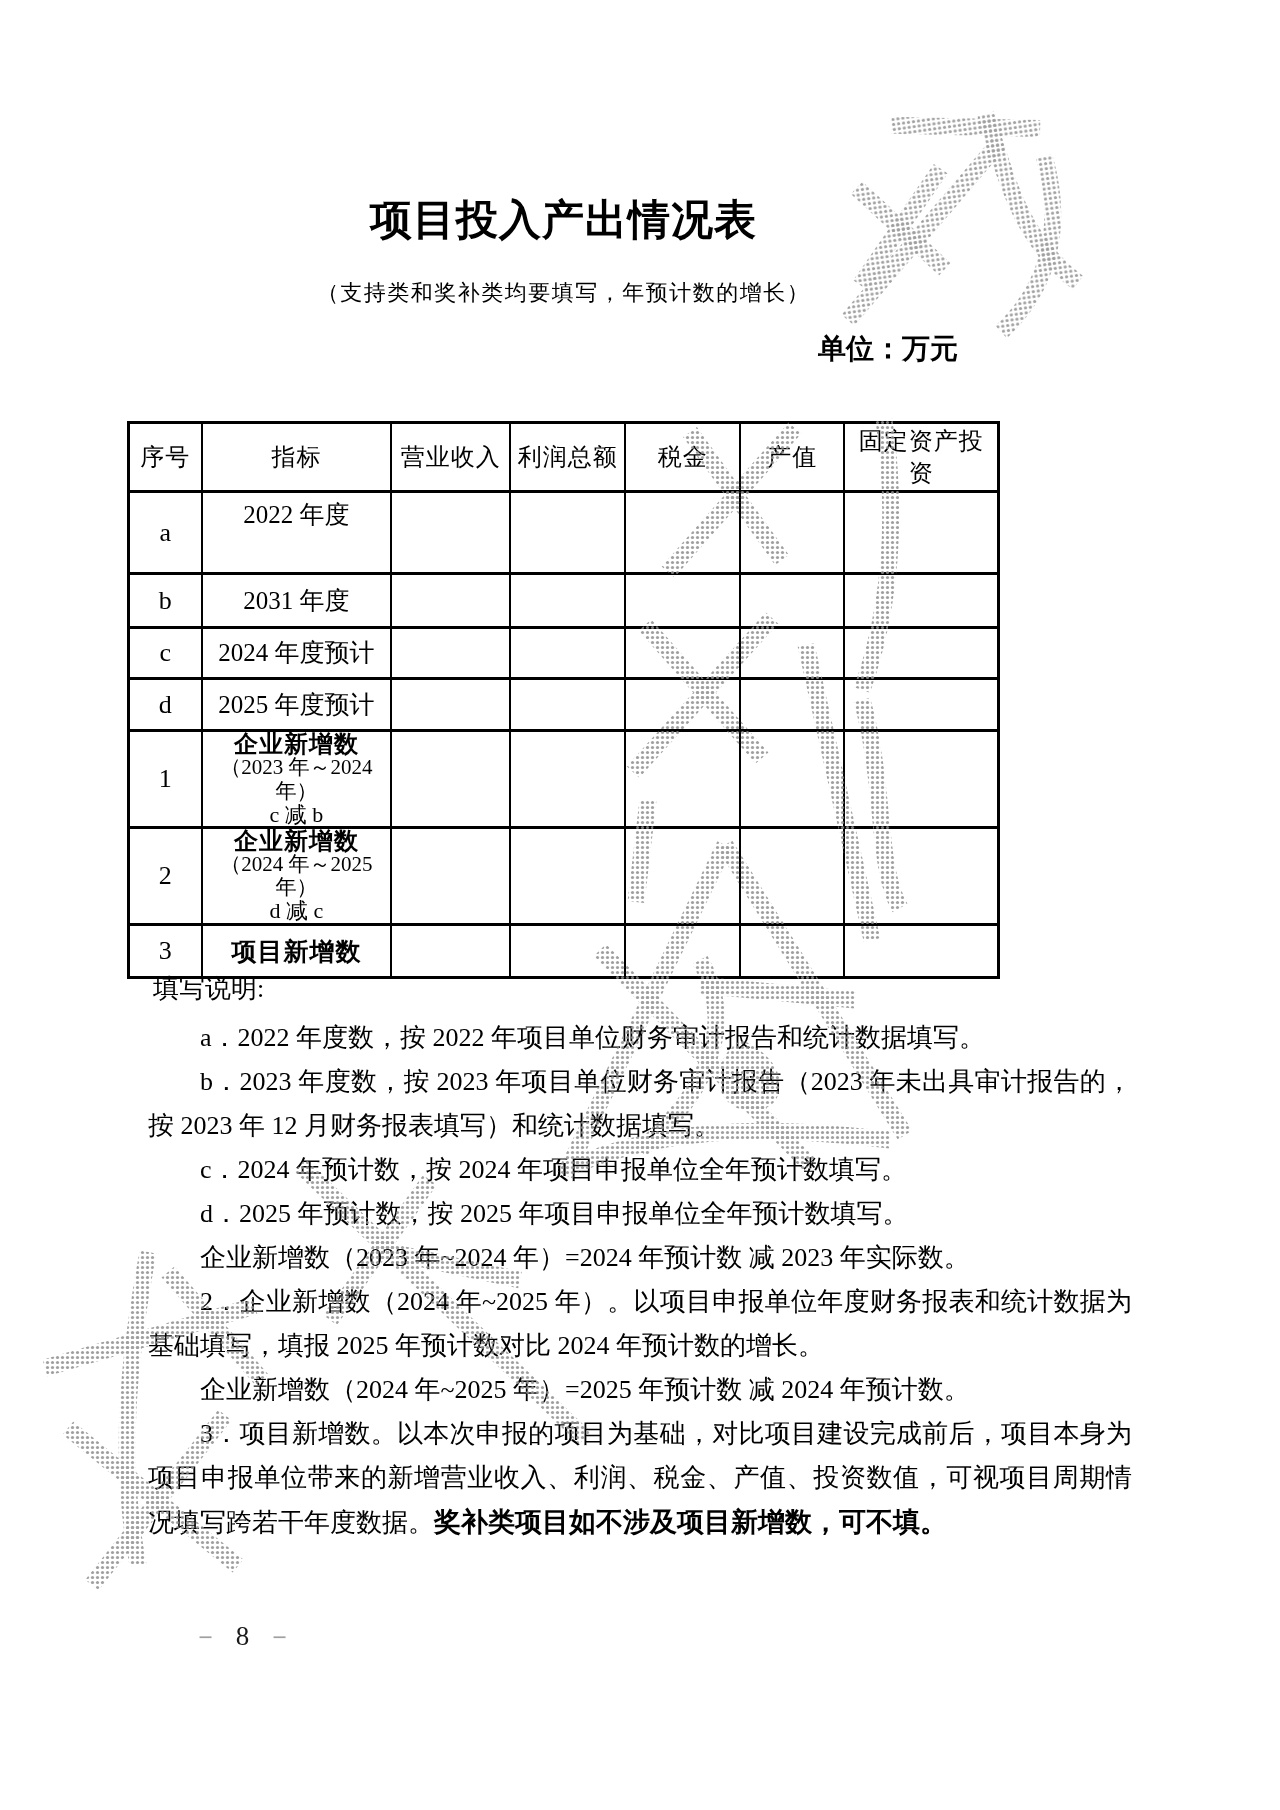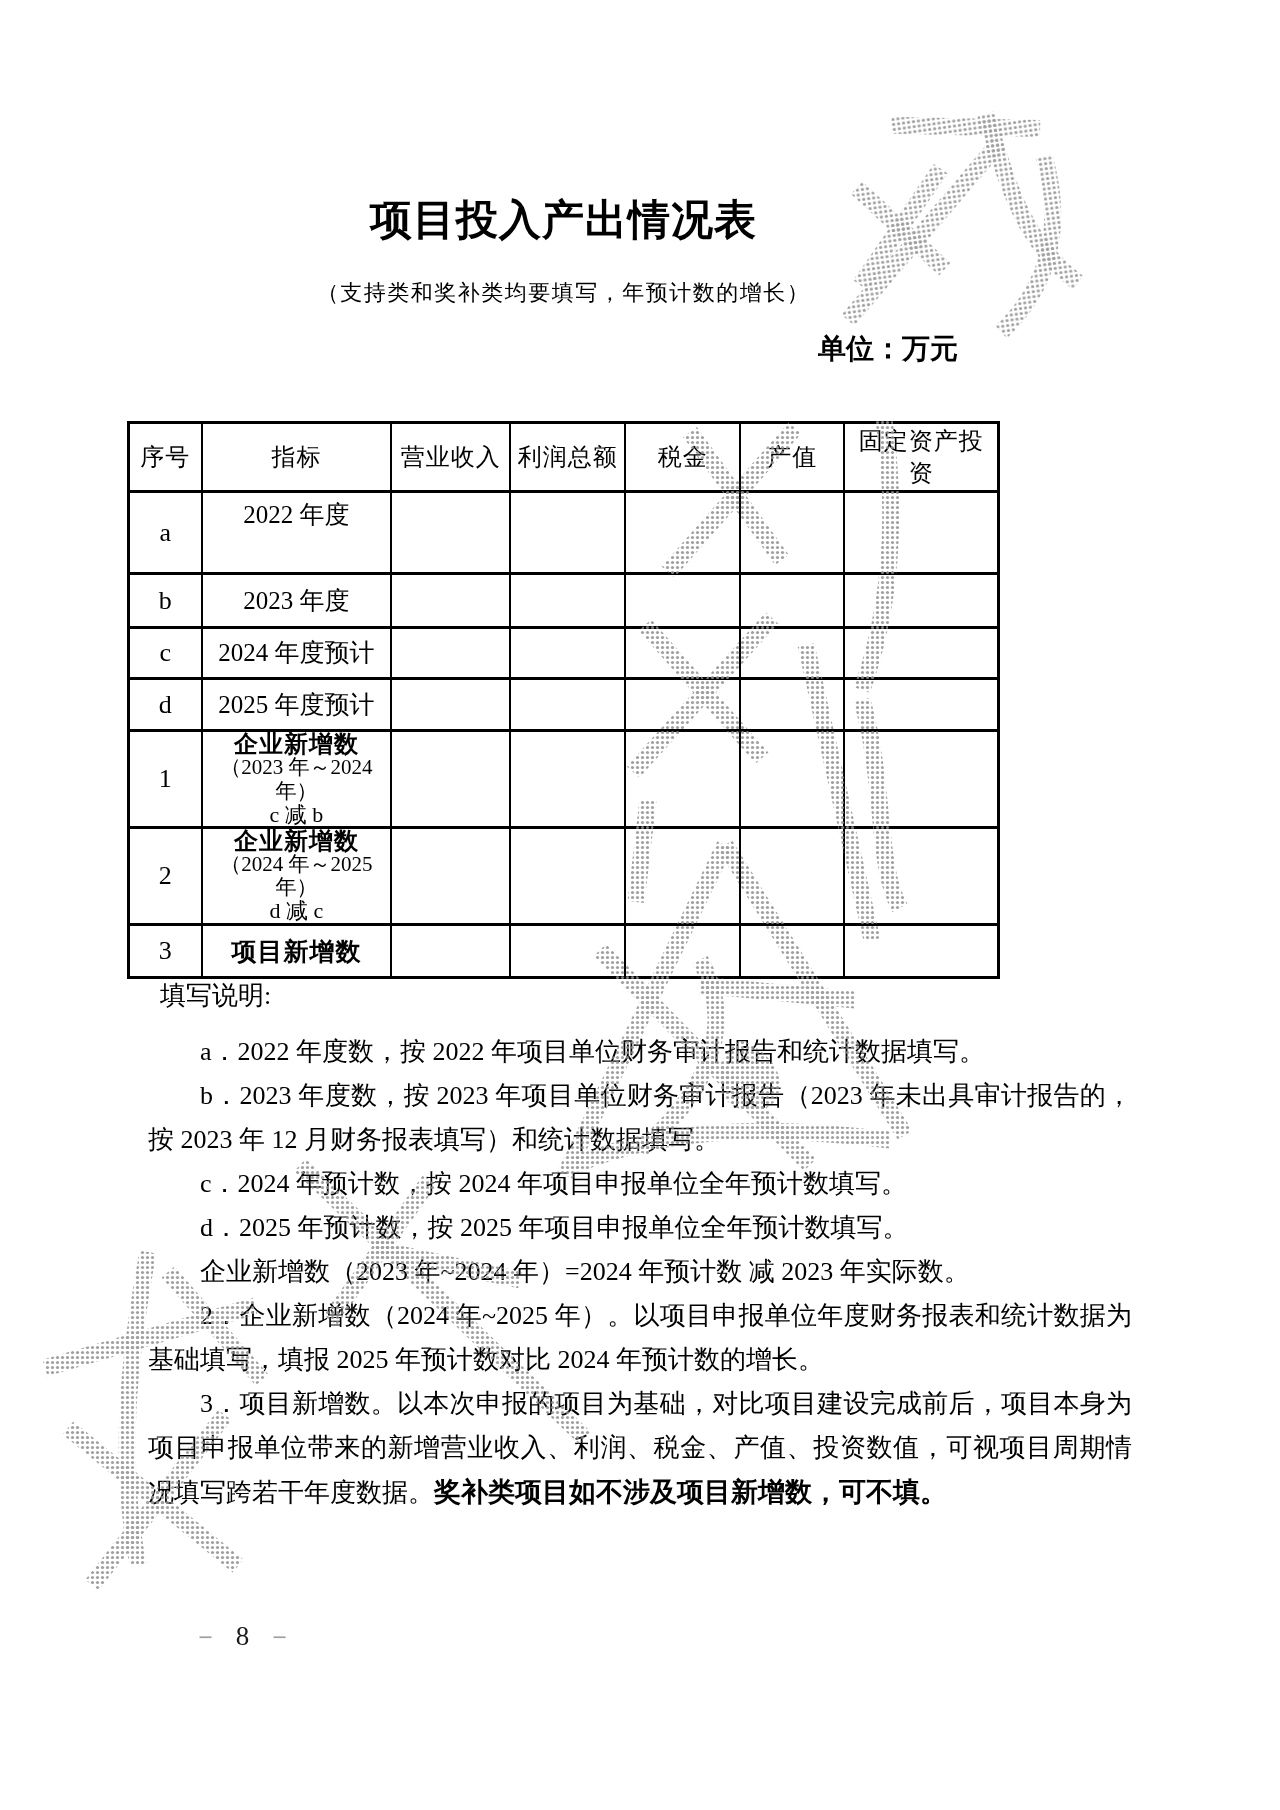--- a/index.html
+++ b/index.html
@@ -85,21 +85,21 @@
   .row-3 .ind-line.hei{font-size:25px;line-height:1.2;}
   .ind-line.sub{font-size:21px;line-height:1.1;}
   .ind-line.formula{font-size:22px;line-height:1.05;}
   .value-cell{background:transparent;}
 
   
   .notes{
     position:absolute;left:148px;top:962px;width:984px;
   }
   .note-heading{
-    margin:12px;
+    margin:5px;
     font-size:26px;
     line-height:44px;
     font-family:var(--serif);
   }
   .note-p{
     margin:0;
     text-indent:2em;
     text-align:justify;
     font-size:26px;
     line-height:44px;
@@ -181,21 +181,21 @@
           </td>
           <td class="value-cell"></td>
           <td class="value-cell"></td>
           <td class="value-cell"></td>
           <td class="value-cell"></td>
           <td class="value-cell"></td>
         </tr>
         <tr class="row-b">
           <td class="serial-cell">b</td>
           <td class="indicator-cell">
-            <div class="ind-line">2023 年度</div>
+            <div class="ind-line">2031 年度</div>
           </td>
           <td class="value-cell"></td>
           <td class="value-cell"></td>
           <td class="value-cell"></td>
           <td class="value-cell"></td>
           <td class="value-cell"></td>
         </tr>
         <tr class="row-c">
           <td class="serial-cell">c</td>
           <td class="indicator-cell">
@@ -259,20 +259,21 @@
   </table>
 
   <div class="notes">
     <p class="note-heading">填写说明:</p>
   <p class="note-p"><span class="seg-normal">a．2022 年度数，按 2022 年项目单位财务审计报告和统计数据填写。</span></p>
       <p class="note-p"><span class="seg-normal">b．2023 年度数，按 2023 年项目单位财务审计报告（2023 年未出具审计报告的，按 2023 年 12 月财务报表填写）和统计数据填写。</span></p>
       <p class="note-p"><span class="seg-normal">c．2024 年预计数，按 2024 年项目申报单位全年预计数填写。</span></p>
       <p class="note-p"><span class="seg-normal">d．2025 年预计数，按 2025 年项目申报单位全年预计数填写。</span></p>
       <p class="note-p"><span class="seg-bold">企业新增数（2023 年~2024 年）=2024 年预计数 减 2023 年实际数。</span></p>
       <p class="note-p"><span class="seg-normal">2．企业新增数（2024 年~2025 年）。以项目申报单位年度财务报表和统计数据为基础填写，填报 2025 年预计数对比 2024 年预计数的增长。</span></p>
+      <p class="note-p"><span class="seg-bold">企业新增数（2024 年~2025 年）=2025 年预计数 减 2024 年预计数。</span></p>
       <p class="note-p"><span class="seg-normal">3．项目新增数。以本次申报的项目为基础，对比项目建设完成前后，项目本身为项目申报单位带来的新增营业收入、利润、税金、产值、投资数值，可视项目周期情况填写跨若干年度数据。</span><span class="seg-bold-hei">奖补类项目如不涉及项目新增数，可不填。</span></p>
     </div>
 
   <div class="page-footer">
     <span class="dash">－</span>
     <span class="num">8</span>
     <span class="dash">－</span>
   </div>
 
   <svg class="watermark-layer" width="1280" height="1810" viewBox="0 0 1280 1810" xmlns="http://www.w3.org/2000/svg">

